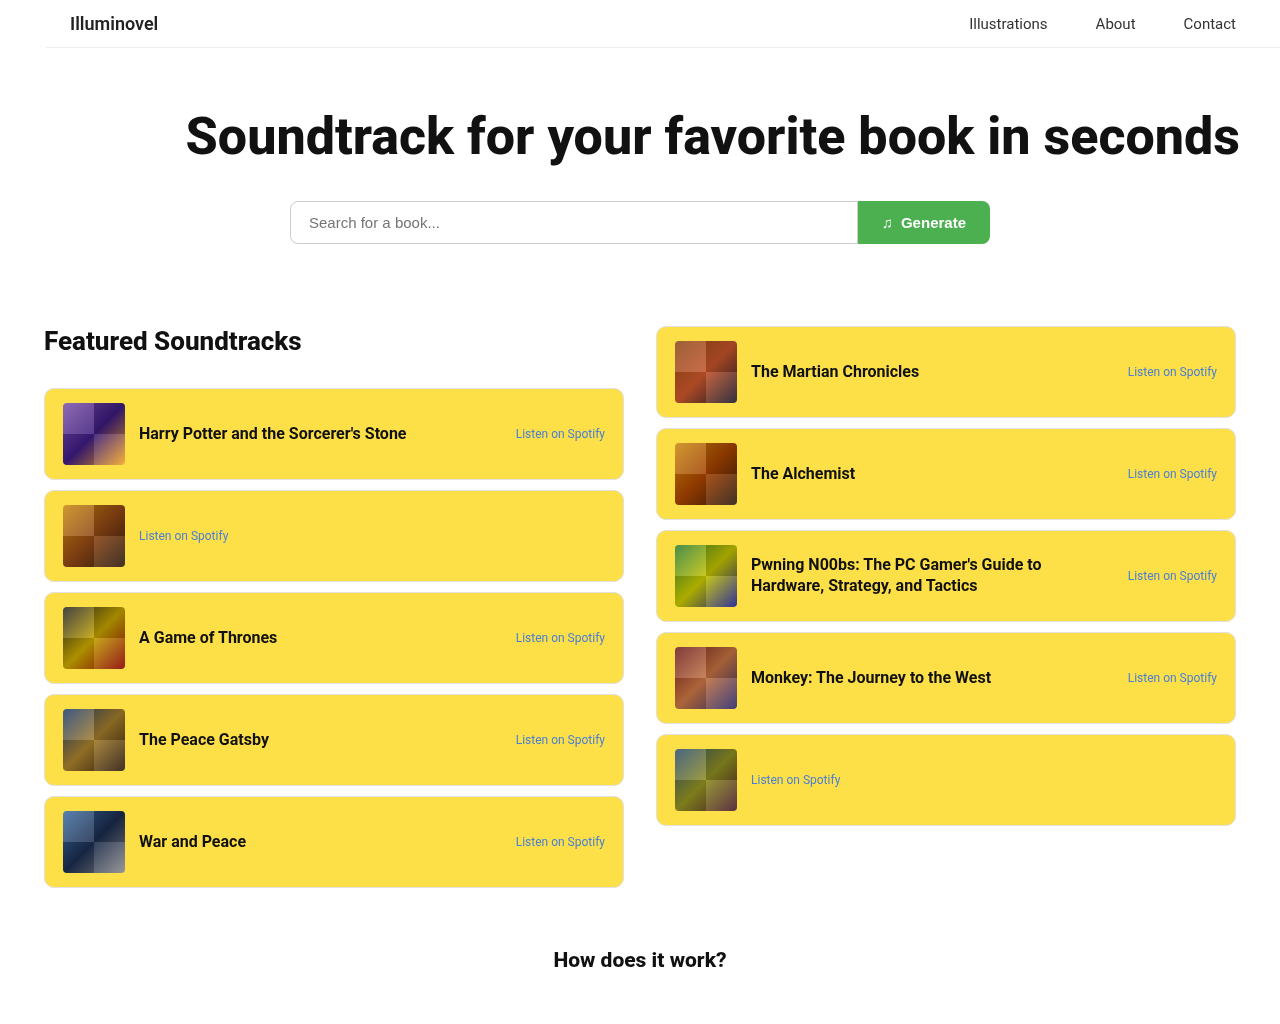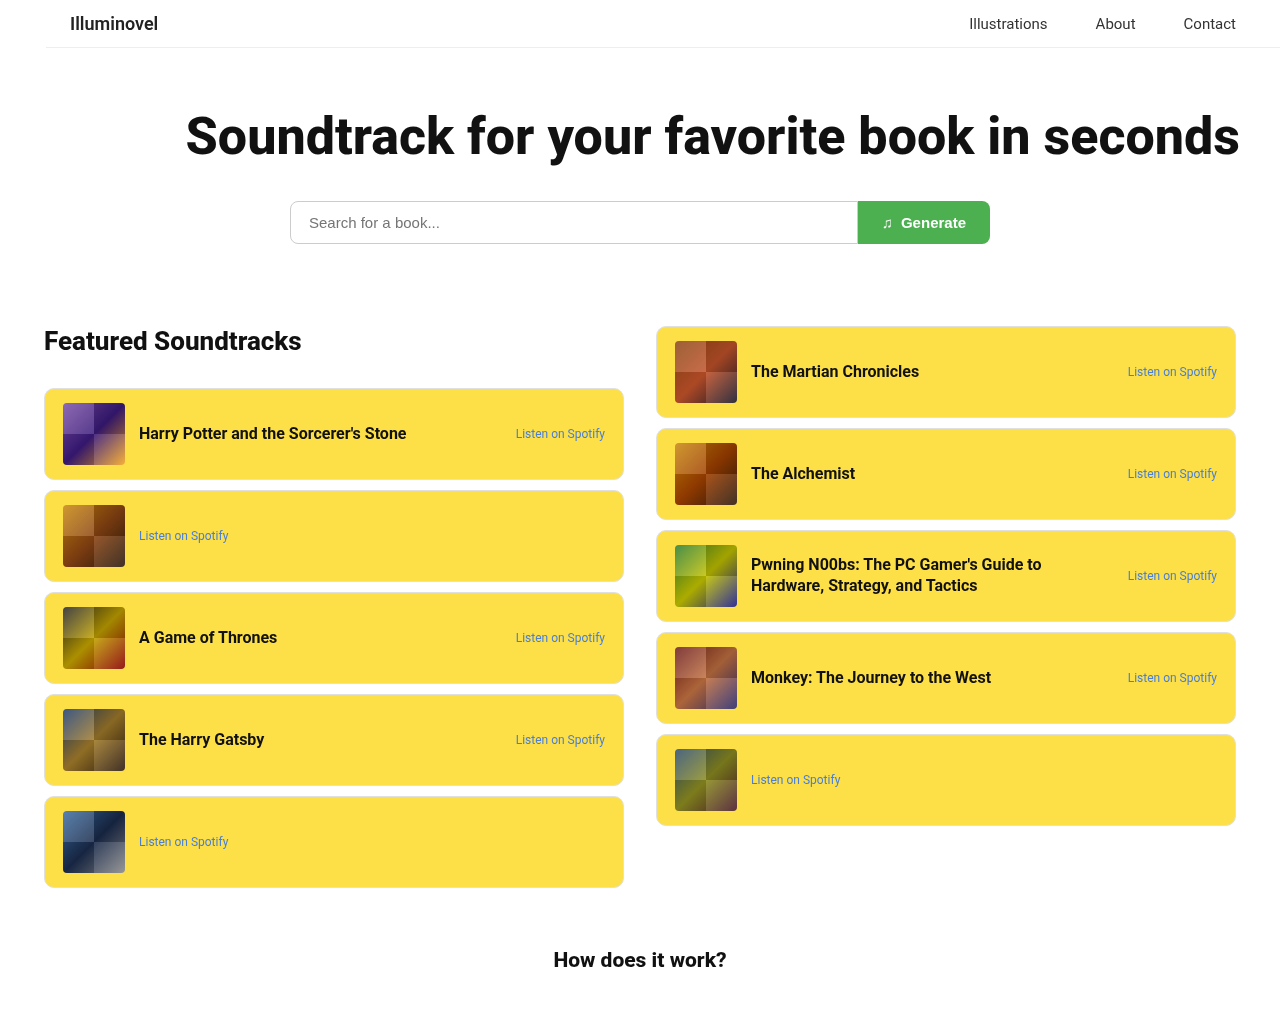--- a/index.html
+++ b/index.html
@@ -239,32 +239,33 @@
         </div>
         <div class="book-card">
           <div class="book-cover cover-gatsby">
         <svg width="62" height="62" viewBox="0 0 62 62" xmlns="http://www.w3.org/2000/svg">
           <rect width="31" height="31" x="0" y="0" fill="rgba(255,255,255,0.15)"></rect>
           <rect width="31" height="31" x="31" y="0" fill="rgba(0,0,0,0.15)"></rect>
           <rect width="31" height="31" x="0" y="31" fill="rgba(0,0,0,0.1)"></rect>
           <rect width="31" height="31" x="31" y="31" fill="rgba(255,255,255,0.1)"></rect>
         </svg>
       </div>
-          <span class="book-title">The Harry Gatsby</span>
+          <span class="book-title">The Peace Gatsby</span>
           <a class="listen-link" href="#">Listen on Spotify</a>
         </div>
         <div class="book-card">
           <div class="book-cover cover-wap">
         <svg width="62" height="62" viewBox="0 0 62 62" xmlns="http://www.w3.org/2000/svg">
           <rect width="31" height="31" x="0" y="0" fill="rgba(255,255,255,0.15)"></rect>
           <rect width="31" height="31" x="31" y="0" fill="rgba(0,0,0,0.15)"></rect>
           <rect width="31" height="31" x="0" y="31" fill="rgba(0,0,0,0.1)"></rect>
           <rect width="31" height="31" x="31" y="31" fill="rgba(255,255,255,0.1)"></rect>
         </svg>
       </div>
+          <span class="book-title">War and Peace</span>
           <a class="listen-link" href="#">Listen on Spotify</a>
         </div>
       </div>
   </div>
 
   <div class="section-right">
     <div class="book-list" id="recently-made-list">
         <div class="book-card">
           <div class="book-cover cover-martian">
         <svg width="62" height="62" viewBox="0 0 62 62" xmlns="http://www.w3.org/2000/svg">

